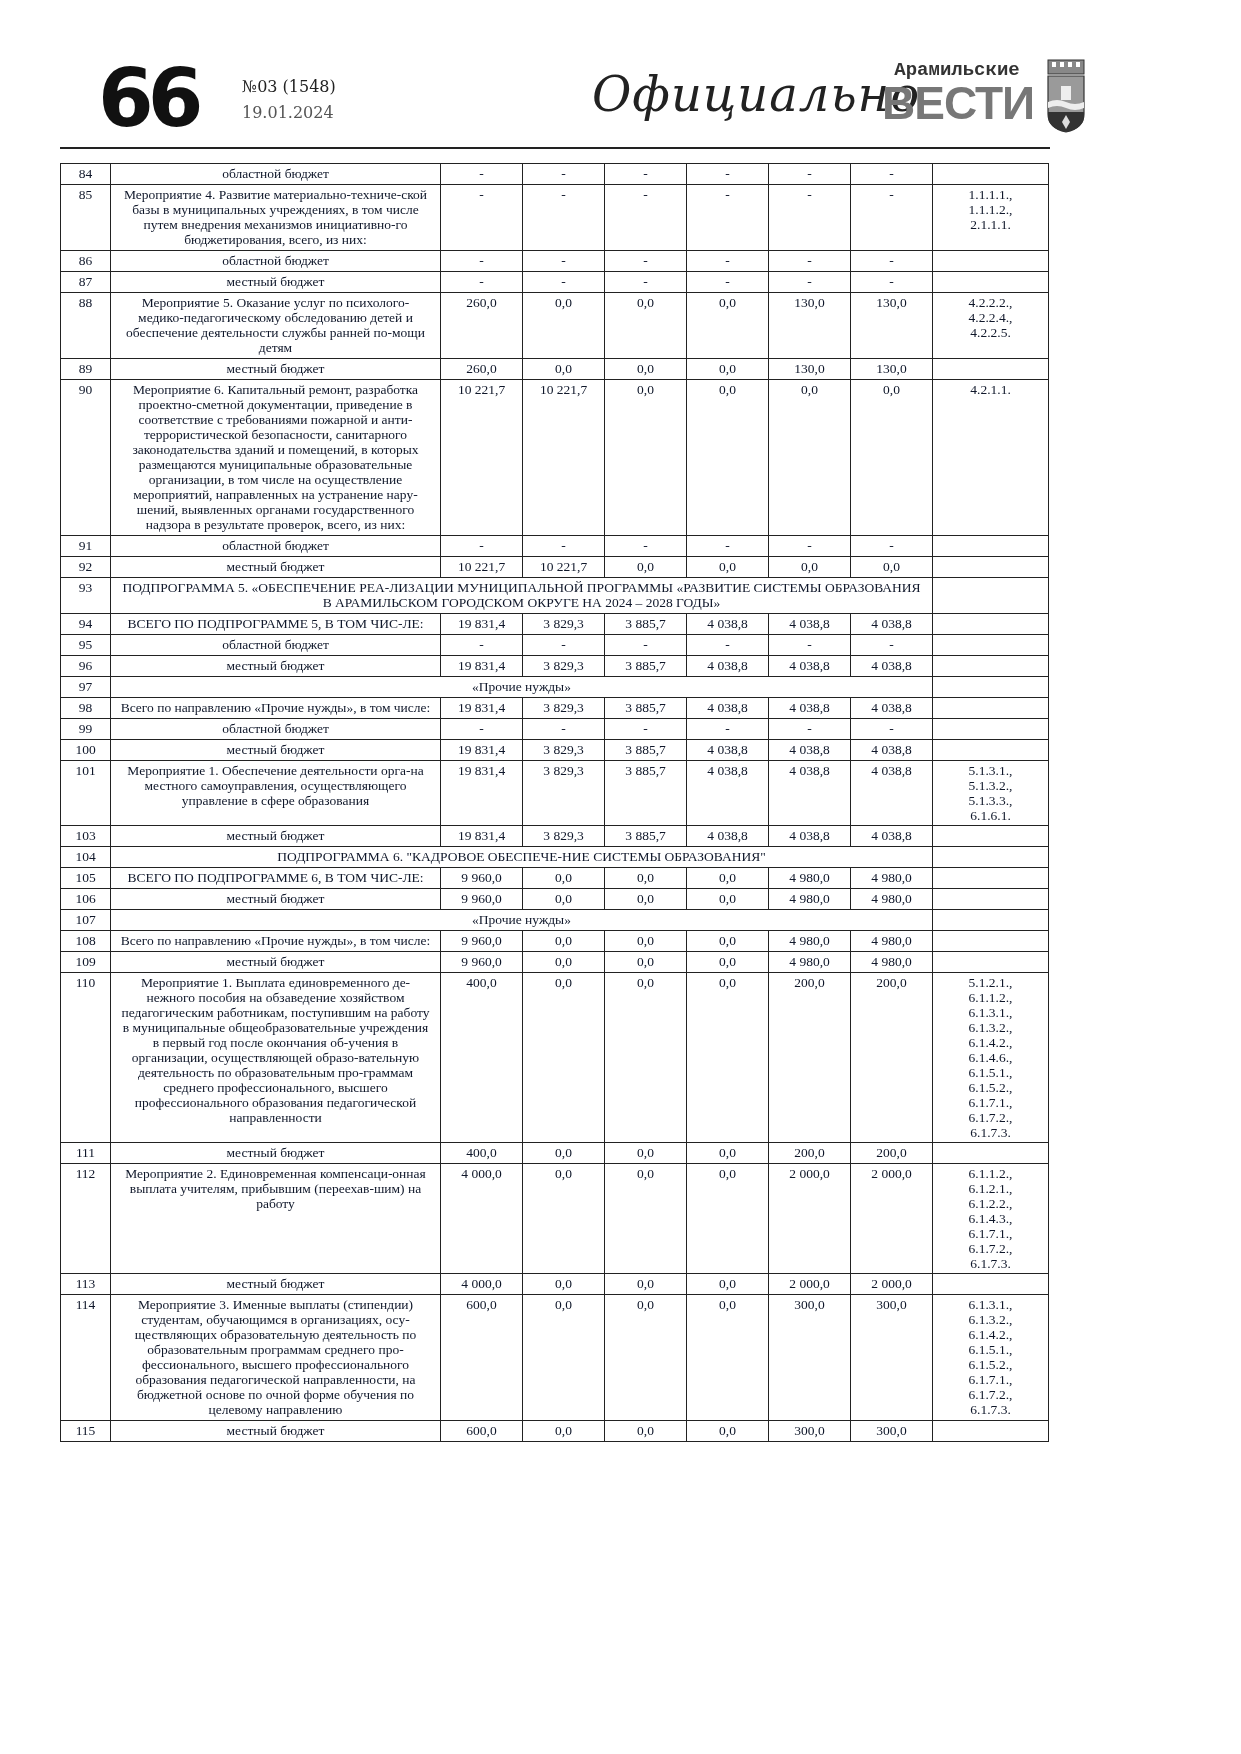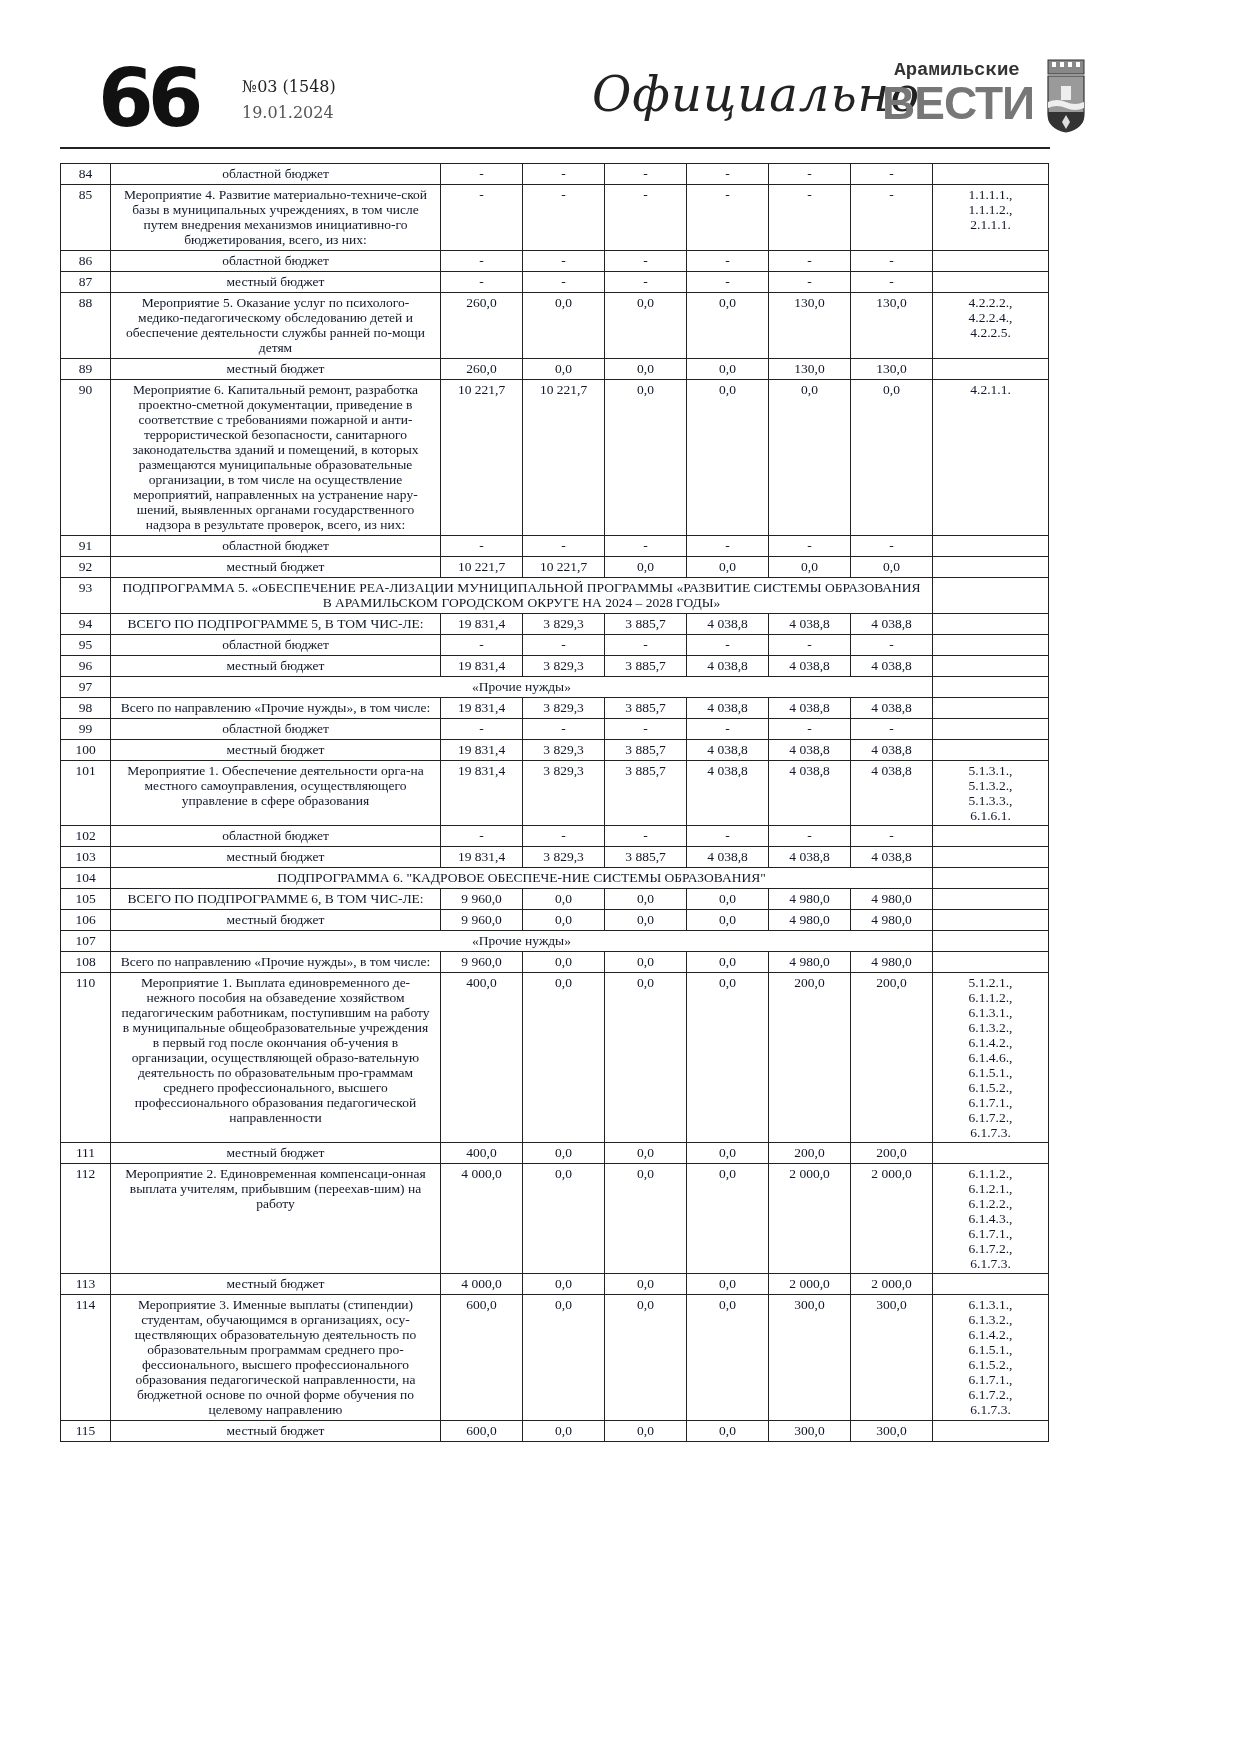--- a/index.html
+++ b/index.html
@@ -243,31 +243,20 @@
         <td class="desc">Мероприятие 1. Обеспечение деятельности орга-на местного самоуправления, осуществляющего управление в сфере образования</td>
         <td>19 831,4</td>
         <td>3 829,3</td>
         <td>3 885,7</td>
         <td>4 038,8</td>
         <td>4 038,8</td>
         <td>4 038,8</td>
         <td class="refs">5.1.3.1., 5.1.3.2., 5.1.3.3., 6.1.6.1.</td>
       </tr>
       <tr>
-        <td>102</td>
-        <td class="desc">областной бюджет</td>
-        <td>-</td>
-        <td>-</td>
-        <td>-</td>
-        <td>-</td>
-        <td>-</td>
-        <td>-</td>
-        <td class="refs"></td>
-      </tr>
-      <tr>
         <td>103</td>
         <td class="desc">местный бюджет</td>
         <td>19 831,4</td>
         <td>3 829,3</td>
         <td>3 885,7</td>
         <td>4 038,8</td>
         <td>4 038,8</td>
         <td>4 038,8</td>
         <td class="refs"></td>
       </tr>
@@ -299,20 +288,31 @@
         <td class="refs"></td>
       </tr>
       <tr>
         <td>107</td>
         <td class="desc" colspan="7">«Прочие нужды»</td>
         <td class="refs"></td>
       </tr>
       <tr>
         <td>108</td>
         <td class="desc">Всего по направлению «Прочие нужды», в том числе:</td>
+        <td>9 960,0</td>
+        <td>0,0</td>
+        <td>0,0</td>
+        <td>0,0</td>
+        <td>4 980,0</td>
+        <td>4 980,0</td>
+        <td class="refs"></td>
+      </tr>
+      <tr>
+        <td>109</td>
+        <td class="desc">местный бюджет</td>
         <td>9 960,0</td>
         <td>0,0</td>
         <td>0,0</td>
         <td>0,0</td>
         <td>4 980,0</td>
         <td>4 980,0</td>
         <td class="refs"></td>
       </tr>
       <tr>
         <td>110</td>

